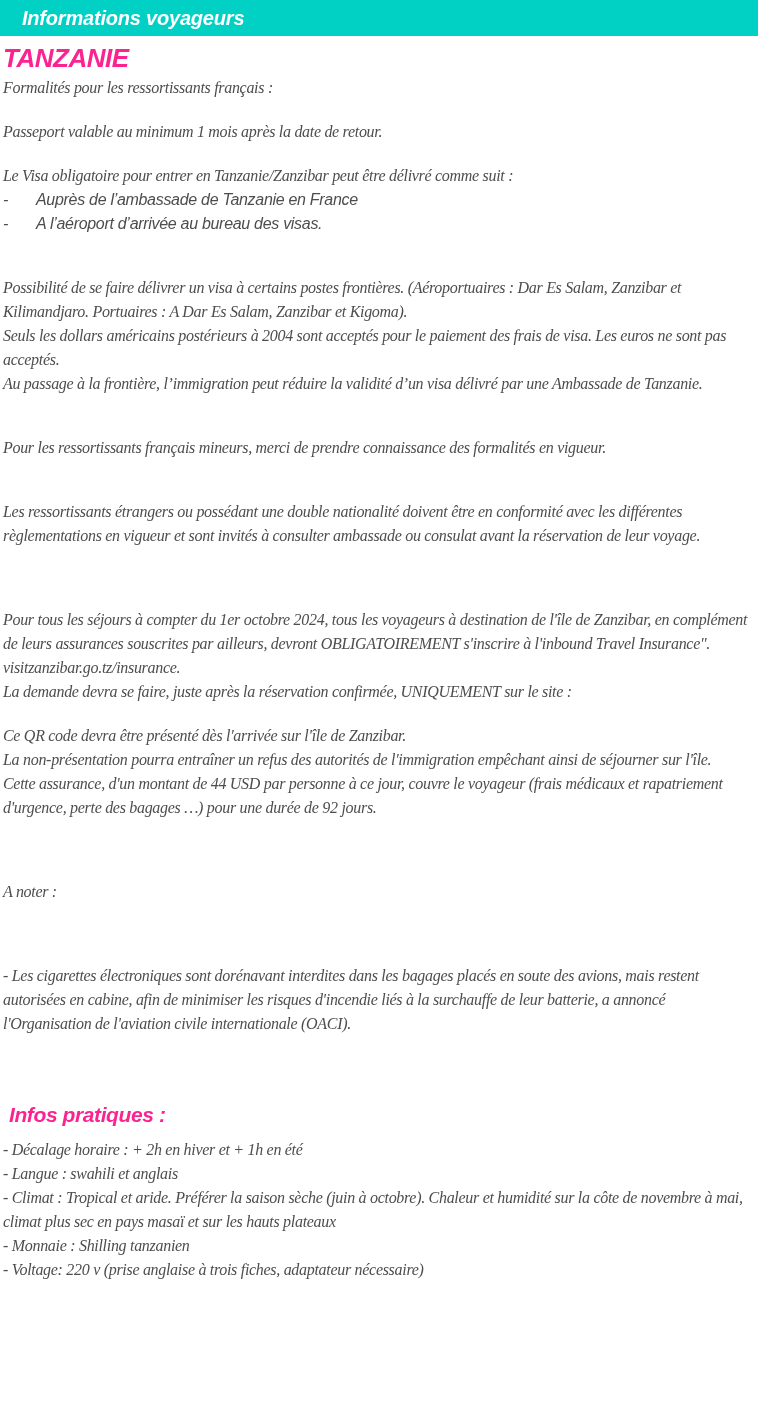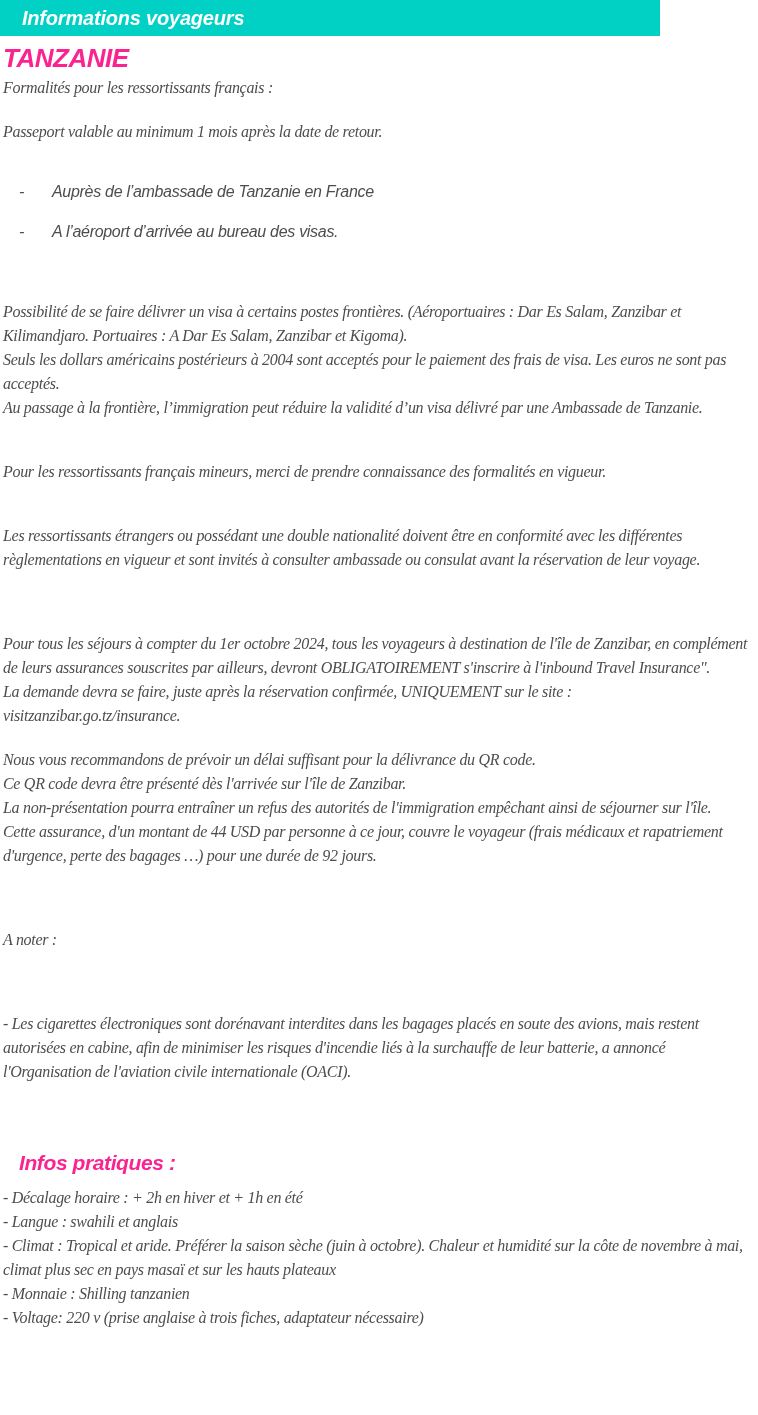--- a/index.html
+++ b/index.html
@@ -13,21 +13,21 @@
     padding: 0;
     background: #ffffff;
     width: 758px;
   }
   body {
     font-family: "Liberation Sans", "DejaVu Sans", sans-serif;
     font-style: italic;
     color: var(--text);
   }
   .header-bar {
-    width: 660px;
+    width: 758px;
     height: 36px;
     background: var(--teal);
     display: flex;
     align-items: center;
   }
   .header-title {
     color: #ffffff;
     font-weight: bold;
     font-size: 20px;
     padding-left: 22px;
@@ -48,73 +48,73 @@
     margin: 0;
     font-size: 16px;
     line-height: 24px;
     letter-spacing: -0.3px;
     font-family: Liberation Serif, serif;
   }
   .content .spacer {
     height: 20px;
   }
   .content p.dash-item {
-    margin: 16px;
+    margin: 0;
     font-size: 16px;
     line-height: 24px;
     letter-spacing: -0.3px;
   }
   .content p.dash-item .dash {
     display: inline-block;
     width: 33px;
   }
   h2.sub-heading {
     color: var(--pink);
     font-size: 21px;
     font-weight: bold;
     font-style: italic;
-    margin: 7px 0 11px 16px;
+    margin: 7px 0 11px 6px;
     letter-spacing: -0.4px;
   }
 </style>
 </head>
 <body>
 
 <div class="header-bar">
   <span class="header-title">Informations voyageurs</span>
 </div>
 
 <div class="doc">
   <h1 class="country-title">TANZANIE</h1>
   <div class="content">
       <p class="para">Formalités pour les ressortissants français :</p>
       <div class="spacer"></div>
       <p class="para">Passeport valable au minimum 1 mois après la date de retour.</p>
       <div class="spacer"></div>
+      <p class="para">Le Visa obligatoire pour entrer en Tanzanie/Zanzibar peut être délivré comme suit :</p>
       <p class="dash-item"><span class="dash">-</span><span class="li-text">Auprès de l’ambassade de Tanzanie en France</span></p>
       <p class="dash-item"><span class="dash">-</span><span class="li-text">A l’aéroport d’arrivée au bureau des visas.</span></p>
       <div class="spacer"></div>
       <div class="spacer"></div>
       <p class="para">Possibilité de se faire délivrer un visa à certains postes frontières. (Aéroportuaires : Dar Es Salam, Zanzibar et Kilimandjaro. Portuaires : A Dar Es Salam, Zanzibar et Kigoma).</p>
       <p class="para">Seuls les dollars américains postérieurs à 2004 sont acceptés pour le paiement des frais de visa. Les euros ne sont pas acceptés.</p>
       <p class="para">Au passage à la frontière, l’immigration peut réduire la validité d’un visa délivré par une Ambassade de Tanzanie.</p>
       <div class="spacer"></div>
       <div class="spacer"></div>
       <p class="para">Pour les ressortissants français mineurs, merci de prendre connaissance des formalités en vigueur.</p>
       <div class="spacer"></div>
       <div class="spacer"></div>
       <p class="para">Les ressortissants étrangers ou possédant une double nationalité doivent être en conformité avec les différentes règlementations en vigueur et sont invités à consulter ambassade ou consulat avant la réservation de leur voyage.</p>
       <div class="spacer"></div>
       <div class="spacer"></div>
       <div class="spacer"></div>
       <p class="para">Pour tous les séjours à compter du 1er octobre 2024, tous les voyageurs à destination de l'île de Zanzibar, en complément de leurs assurances souscrites par ailleurs, devront OBLIGATOIREMENT s'inscrire à l'inbound Travel Insurance".</p>
+      <p class="para">visitzanzibar.go.tz/insurance.</p>
       <p class="para">La demande devra se faire, juste après la réservation confirmée, UNIQUEMENT sur le site :</p>
-      <p class="para">visitzanzibar.go.tz/insurance.</p>
       <div class="spacer"></div>
-      <p class="para">Nous vous recommandons de prévoir un délai suffisant pour la délivrance du QR code.</p>
       <p class="para">Ce QR code devra être présenté dès l'arrivée sur l'île de Zanzibar.</p>
       <p class="para">La non-présentation pourra entraîner un refus des autorités de l'immigration empêchant ainsi de séjourner sur l'île.</p>
       <p class="para">Cette assurance, d'un montant de 44 USD par personne à ce jour, couvre le voyageur (frais médicaux et rapatriement d'urgence, perte des bagages …) pour une durée de 92 jours.</p>
       <div class="spacer"></div>
       <div class="spacer"></div>
       <div class="spacer"></div>
       <p class="para">A noter :</p>
       <div class="spacer"></div>
       <div class="spacer"></div>
       <div class="spacer"></div>

